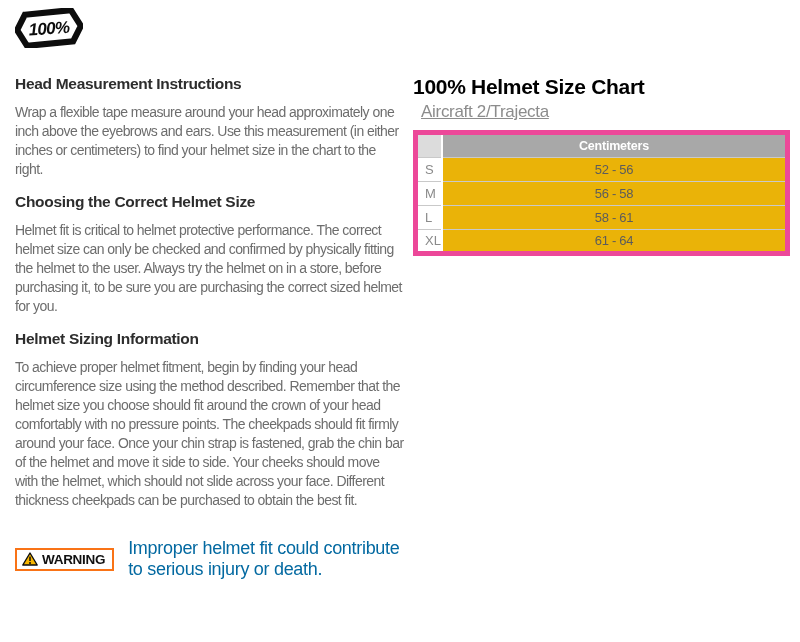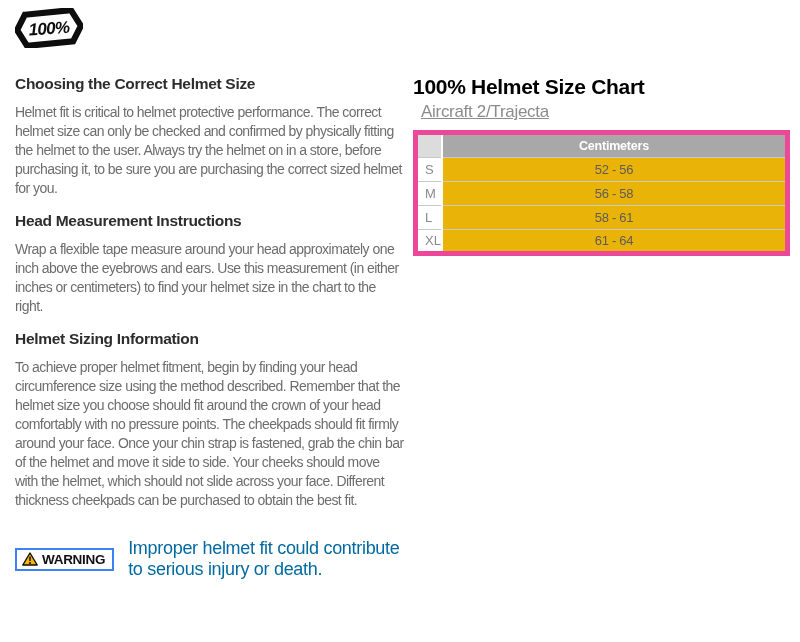--- a/index.html
+++ b/index.html
@@ -30,21 +30,21 @@
     line-height: 19px; margin: 0 0 14px 0;
   }
   .disclaimer {
     margin-top: 37px; max-width: 400px;
     font-size: 12px; font-weight: bold; color: #1f1f1f;
     letter-spacing: -0.4px; line-height: 17px;
   }
   .warning-row { margin-top: 28px; display: flex; align-items: center; gap: 14px; }
   .warning-badge {
     display: inline-flex; align-items: center; gap: 4px;
-    border: 2px solid #3b82f6; background: #ffffff;
+    border: 2px solid #f97316; background: #ffffff;
     padding: 2px 7px 2px 5px;
   }
   .warning-badge .warning-label {
     font-weight: bold; font-size: 13.5px; color: #111111; letter-spacing: -0.3px;
   }
   .warning-text { font-size: 18px; color: #0369a1; letter-spacing: -0.3px; }
 
   
   .chart-title {
     font-size: 21px; font-weight: bold; color: #000000;
@@ -86,27 +86,27 @@
         <text x="50" y="38" text-anchor="middle" font-family="Liberation Sans, sans-serif" font-size="25" font-style="italic" font-weight="bold" fill="#0d0d0d" letter-spacing="-1">100%</text>
       </g>
     </svg>
   </div>
 
   <div class="columns">
 
     <div class="col-left">
 
       <div>
-        <h3 class="section-heading">Choosing the Correct Helmet Size</h3>
-        <p class="section-body">Helmet fit is critical to helmet protective performance. The correct helmet size can only be checked and confirmed by physically fitting the helmet to the user. Always try the helmet on in a store, before purchasing it, to be sure you are purchasing the correct sized helmet for you.</p>
+        <h3 class="section-heading">Head Measurement Instructions</h3>
+        <p class="section-body">Wrap a flexible tape measure around your head approximately one inch above the eyebrows and ears. Use this measurement (in either inches or centimeters) to find your helmet size in the chart to the right.</p>
       </div>
 
       <div>
-        <h3 class="section-heading">Head Measurement Instructions</h3>
-        <p class="section-body">Wrap a flexible tape measure around your head approximately one inch above the eyebrows and ears. Use this measurement (in either inches or centimeters) to find your helmet size in the chart to the right.</p>
+        <h3 class="section-heading">Choosing the Correct Helmet Size</h3>
+        <p class="section-body">Helmet fit is critical to helmet protective performance. The correct helmet size can only be checked and confirmed by physically fitting the helmet to the user. Always try the helmet on in a store, before purchasing it, to be sure you are purchasing the correct sized helmet for you.</p>
       </div>
 
       <div>
         <h3 class="section-heading">Helmet Sizing Information</h3>
         <p class="section-body">To achieve proper helmet fitment, begin by finding your head circumference size using the method described. Remember that the helmet size you choose should fit around the crown of your head comfortably with no pressure points. The cheekpads should fit firmly around your face. Once your chin strap is fastened, grab the chin bar of the helmet and move it side to side. Your cheeks should move with the helmet, which should not slide across your face. Different thickness cheekpads can be purchased to obtain the best fit.</p>
       </div>
 
 
       <div class="warning-row">
         <span class="warning-badge">

